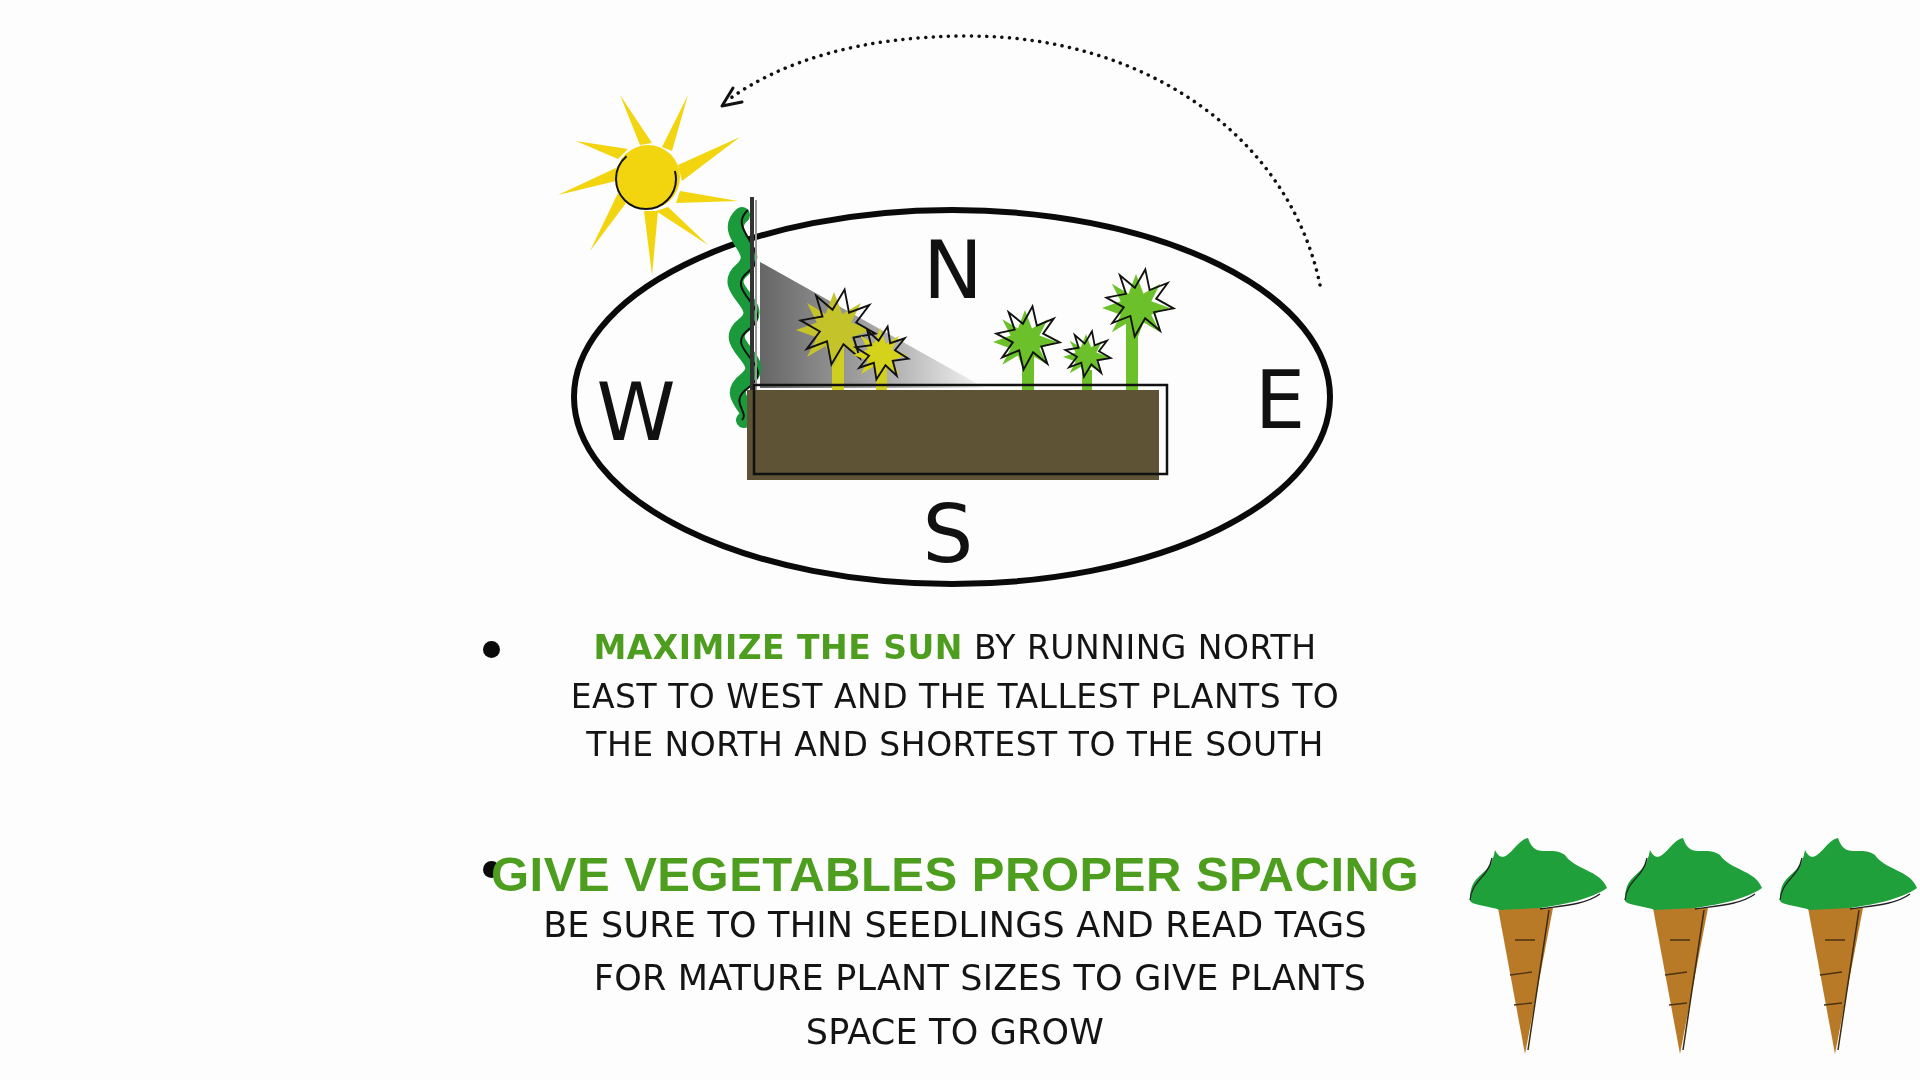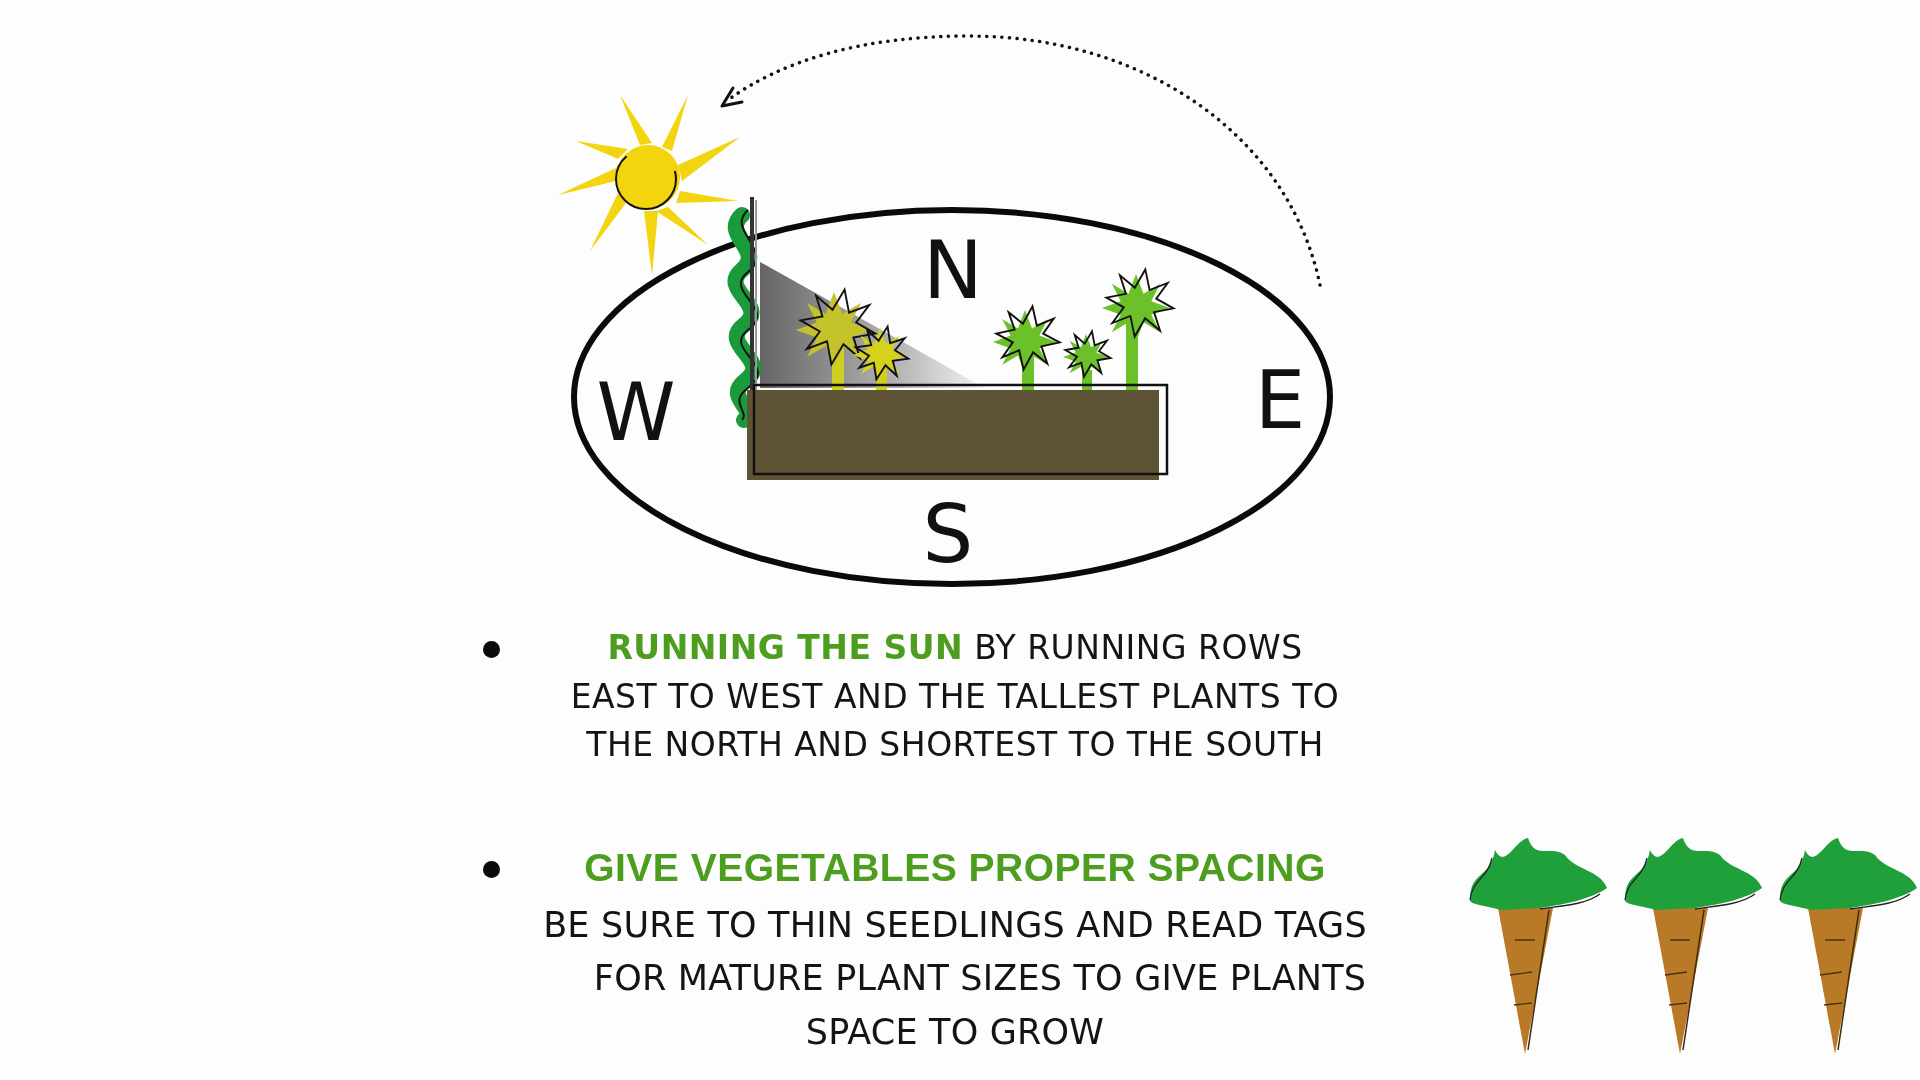--- a/index.html
+++ b/index.html
@@ -4,21 +4,21 @@
 <style>
   html, body { margin:0; padding:0; }
   body { width:1920px; height:1080px; background:#fdfdfd; position:relative; overflow:hidden;
          font-family:"Liberation Sans", "DejaVu Sans", sans-serif; }
   #diagram { position:absolute; left:0; top:0; width:1920px; height:1080px; }
   .compass-letter { font-family:"DejaVu Sans", sans-serif; font-size:78px; fill:#111; }
   .bullet { position:absolute; width:17px; height:17px; border-radius:50%; background:#0a0a0a; }
   .tip-line { position:absolute; left:0; width:1910px; text-align:center; font-weight:700;
               font-family:"Liberation Sans", sans-serif; color:#141414; font-size:35px; letter-spacing:0.5px; white-space:nowrap; }
   .tip-line .hl { color:#4d9e1f; }
-  .tip-heading { color:#4d9e1f; font-size:39px; }
+  .tip-heading { color:#4d9e1f; font-size:49px; }
   .tip-body { font-weight:400; font-family:"DejaVu Sans", sans-serif; font-size:35px; letter-spacing:0.2px; }
   .tip1 .tip-line { font-family:"DejaVu Sans", sans-serif; font-weight:400; font-size:33px; }
   .tip1 .hl { font-weight:700; }
 </style>
 </head>
 <body>
 
 <svg id="diagram" viewBox="0 0 1920 1080" xmlns="http://www.w3.org/2000/svg">
   <defs>
     <linearGradient id="shadeGrad" x1="0" y1="0" x2="1" y2="0">
@@ -113,21 +113,21 @@
       <path d="M1515,940 L1535,940 M1510,975 L1532,972 M1514,1005 L1532,1003" stroke="#4a3210" stroke-width="1.3"></path>
       <path d="M1470,900 C1470,870 1490,880 1495,850 C1505,870 1515,840 1528,838 C1535,860 1550,845 1565,855 C1575,870 1600,870 1607,888 C1590,900 1560,905 1540,908 L1500,910 C1485,905 1470,905 1470,900 Z" fill="#1fa03a"></path>
       <path d="M1470,900 C1472,880 1488,878 1492,858 M1600,894 C1585,905 1560,906 1540,909" stroke="#222" stroke-width="1.3" fill="none"></path>
     </g>
   </g>
 </svg>
 
 <div class="tip1">
   <span class="bullet" style="left:483px; top:641px;"></span>
   <div class="tip-line" style="top:628px;">
-    <span class="hl">RUNNING THE SUN</span><span> BY RUNNING ROWS</span>
+    <span class="hl">MAXIMIZE THE SUN</span><span> BY RUNNING NORTH</span>
   </div>
   <div class="tip-line" style="top:677px;">EAST TO WEST AND THE TALLEST PLANTS TO</div>
   <div class="tip-line" style="top:725px;">THE NORTH AND SHORTEST TO THE SOUTH</div>
 </div>
 
 <div>
   <span class="bullet" style="left:483px; top:861px;"></span>
   <div class="tip-line tip-heading" style="top:846px;">GIVE VEGETABLES PROPER SPACING</div>
   <div class="tip-line tip-body" style="top:905px;">BE SURE TO THIN SEEDLINGS AND READ TAGS</div>
   <div class="tip-line tip-body" style="top:958px;padding-left:25px;">FOR MATURE PLANT SIZES TO GIVE PLANTS</div>

